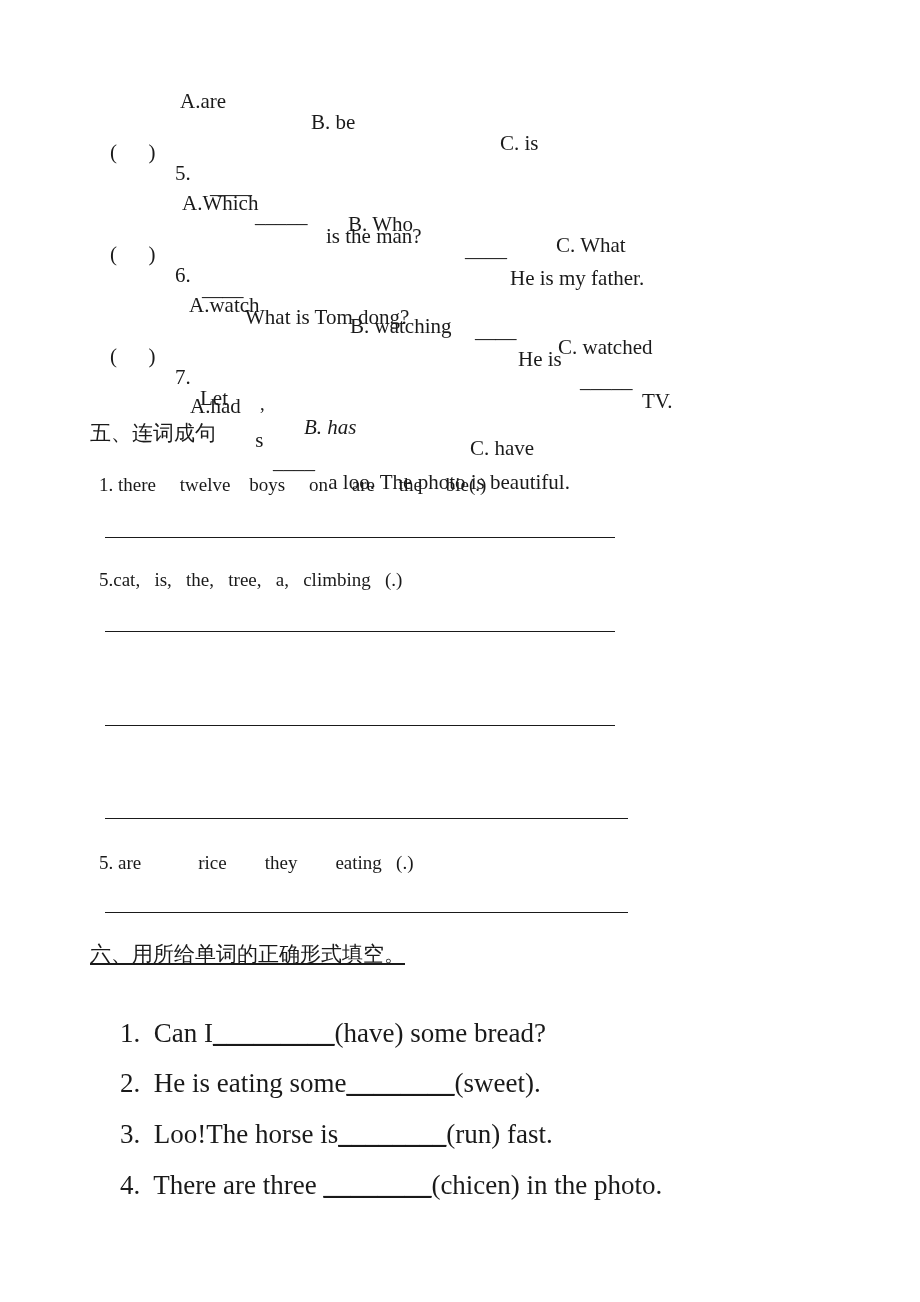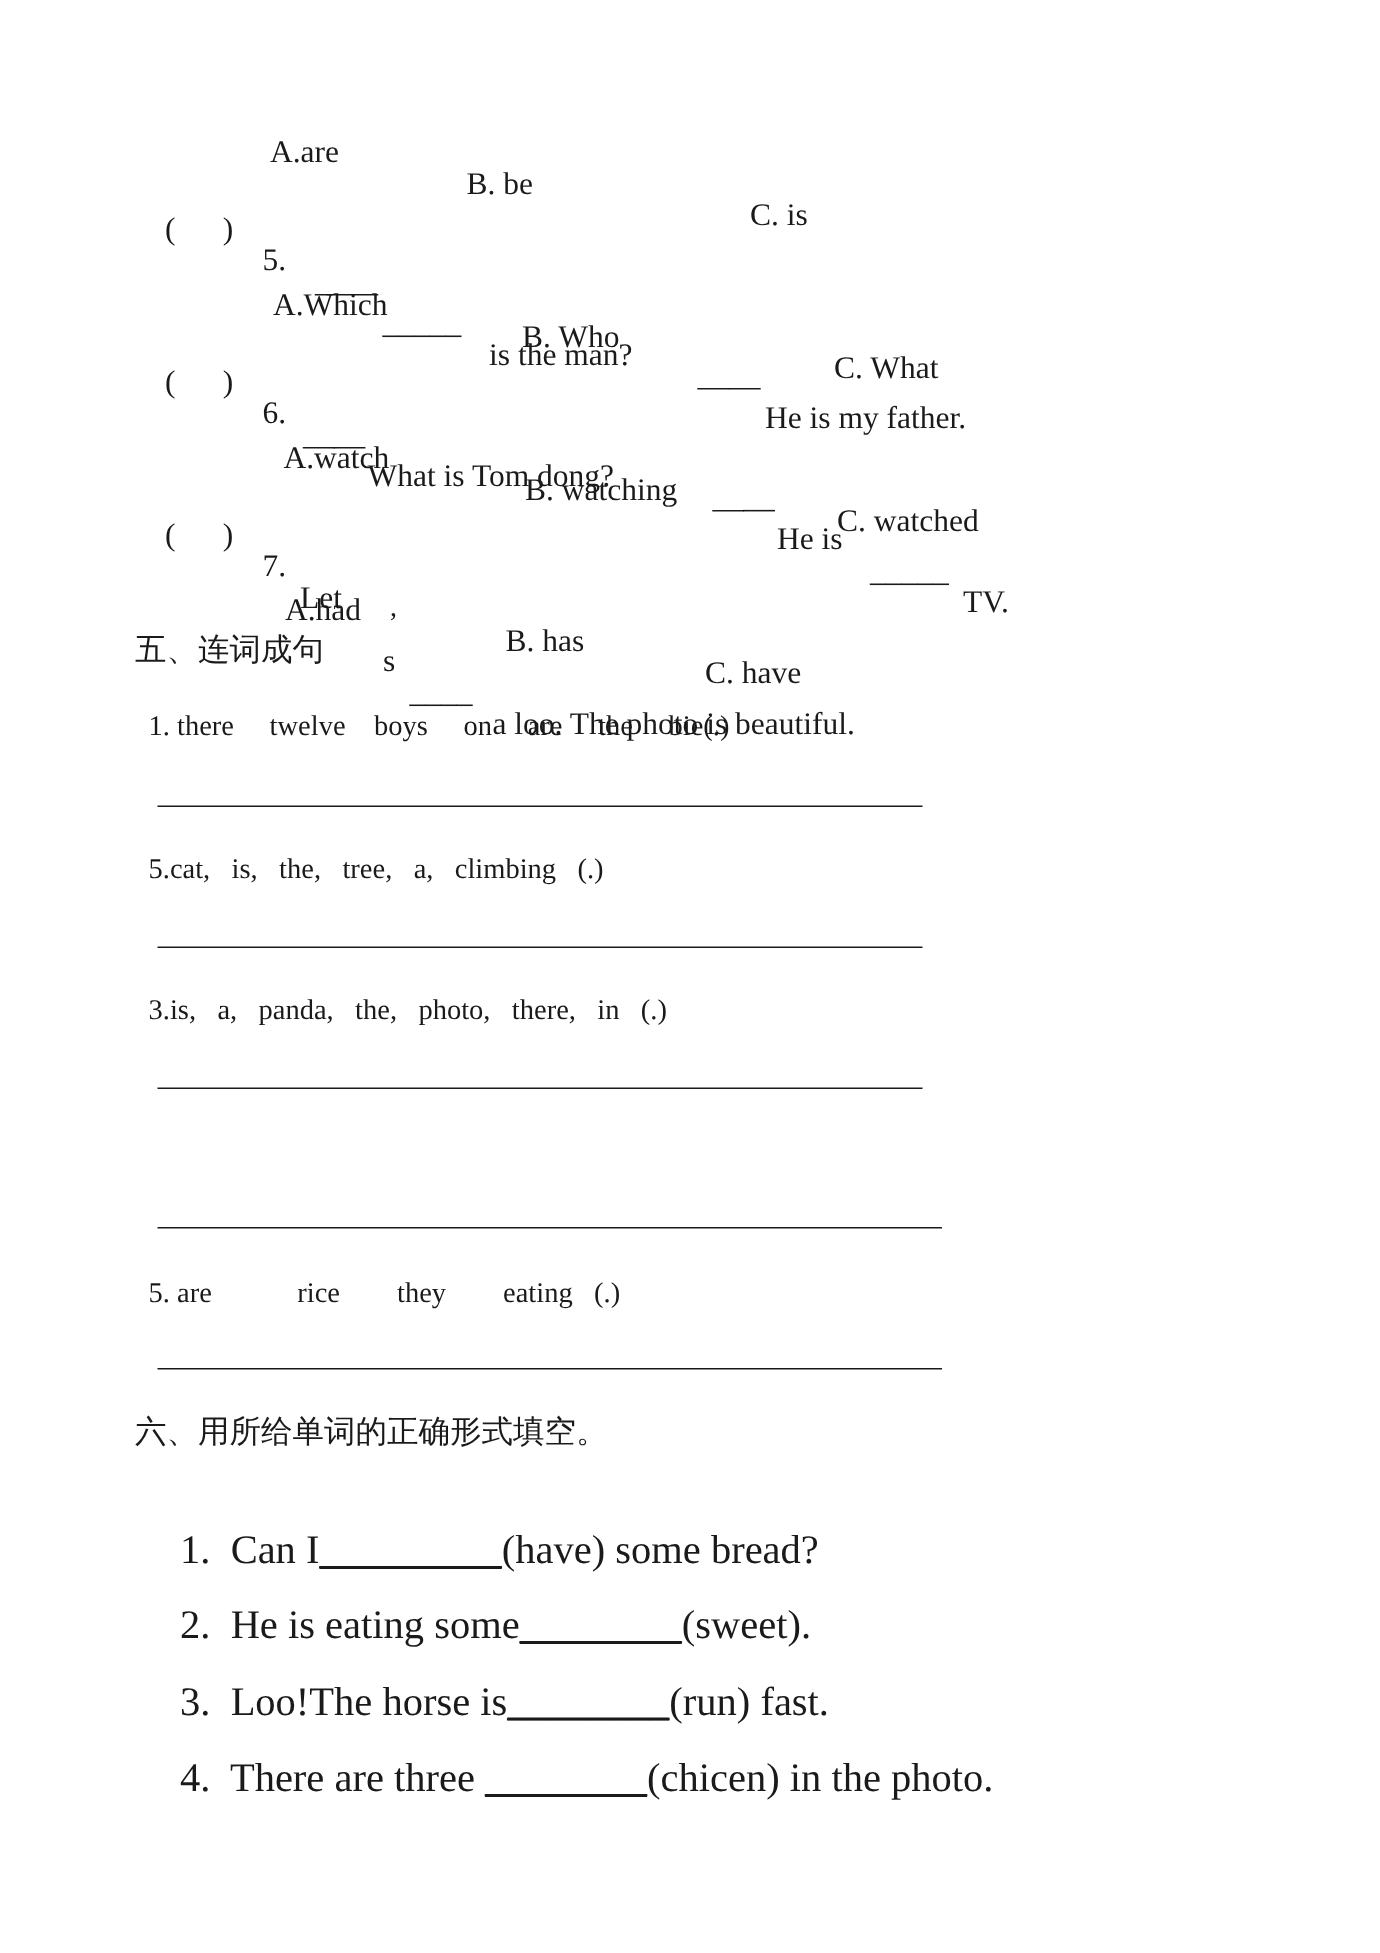--- a/index.html
+++ b/index.html
@@ -138,41 +138,40 @@
     <span class="paren">(      )</span>
     <span class="qnum" style="left:65px;">7.</span>
     <span class="qtail" style="left:90px;">Let</span>
     <span class="qtail apos-raised" style="left:128px;">’</span>
     <span class="qtail" style="left:140px;"> s</span>
     <span class="qtail" style="left:163px;">____</span>
     <span class="qtail" style="left:213px;"> a loo. The photo is beautiful.</span>
   </div>
   <div class="opt-row" style="top:375px; left:0;">
     <span class="opt" style="left:190px;">A.had</span>
-    <span class="opt" style="left:337px;">B. has</span>
+    <span class="opt" style="left:304px;font-style:italic;">B. has</span>
     <span class="opt" style="left:470px;">C. have</span>
   </div>
 
   <div class="section-head" style="top:423px; left:90px;">五、连词成句</div>
 
   <div class="scramble" style="top:475px; left:99px;">1. there     twelve    boys     on     are     the     bie(.)</div>
   <div class="answer-line" style="top:537px; left:105px; width:510px;"></div>
 
   <div class="scramble" style="top:570px; left:99px;">5.cat,   is,   the,   tree,   a,   climbing   (.)</div>
   <div class="answer-line" style="top:631px; left:105px; width:510px;"></div>
 
-  <div class="scramble" style="top:664px; left:99px;">3.is,   a,   panda,   the,   photo,   there,   in   (.)</div>
   <div class="answer-line" style="top:725px; left:105px; width:510px;"></div>
 
   <div class="answer-line" style="top:818px; left:105px; width:523px;"></div>
 
   <div class="scramble" style="top:853px; left:99px;">5. are            rice        they        eating   (.)</div>
   <div class="answer-line" style="top:912px; left:105px; width:523px;"></div>
 
-  <div class="section-head" style="top:944px; left:90px;">六、用所给单词的正确形式填空。</div>
+  <div class="section-head" style="top:944px; left:90px;text-decoration:underline;">六、用所给单词的正确形式填空。</div>
 
   <div class="fill-row" style="top:993px; left:93px;">
     <span>1.</span><span>  Can I</span><span class="blank-ul">_________</span><span>(have) some bread?</span>
   </div>
 
   <div class="fill-row" style="top:1043px; left:93px;">
     <span>2.</span><span>  He is eating some</span><span class="blank-ul">________</span><span>(sweet).</span>
   </div>
 
   <div class="fill-row" style="top:1094px; left:93px;">

